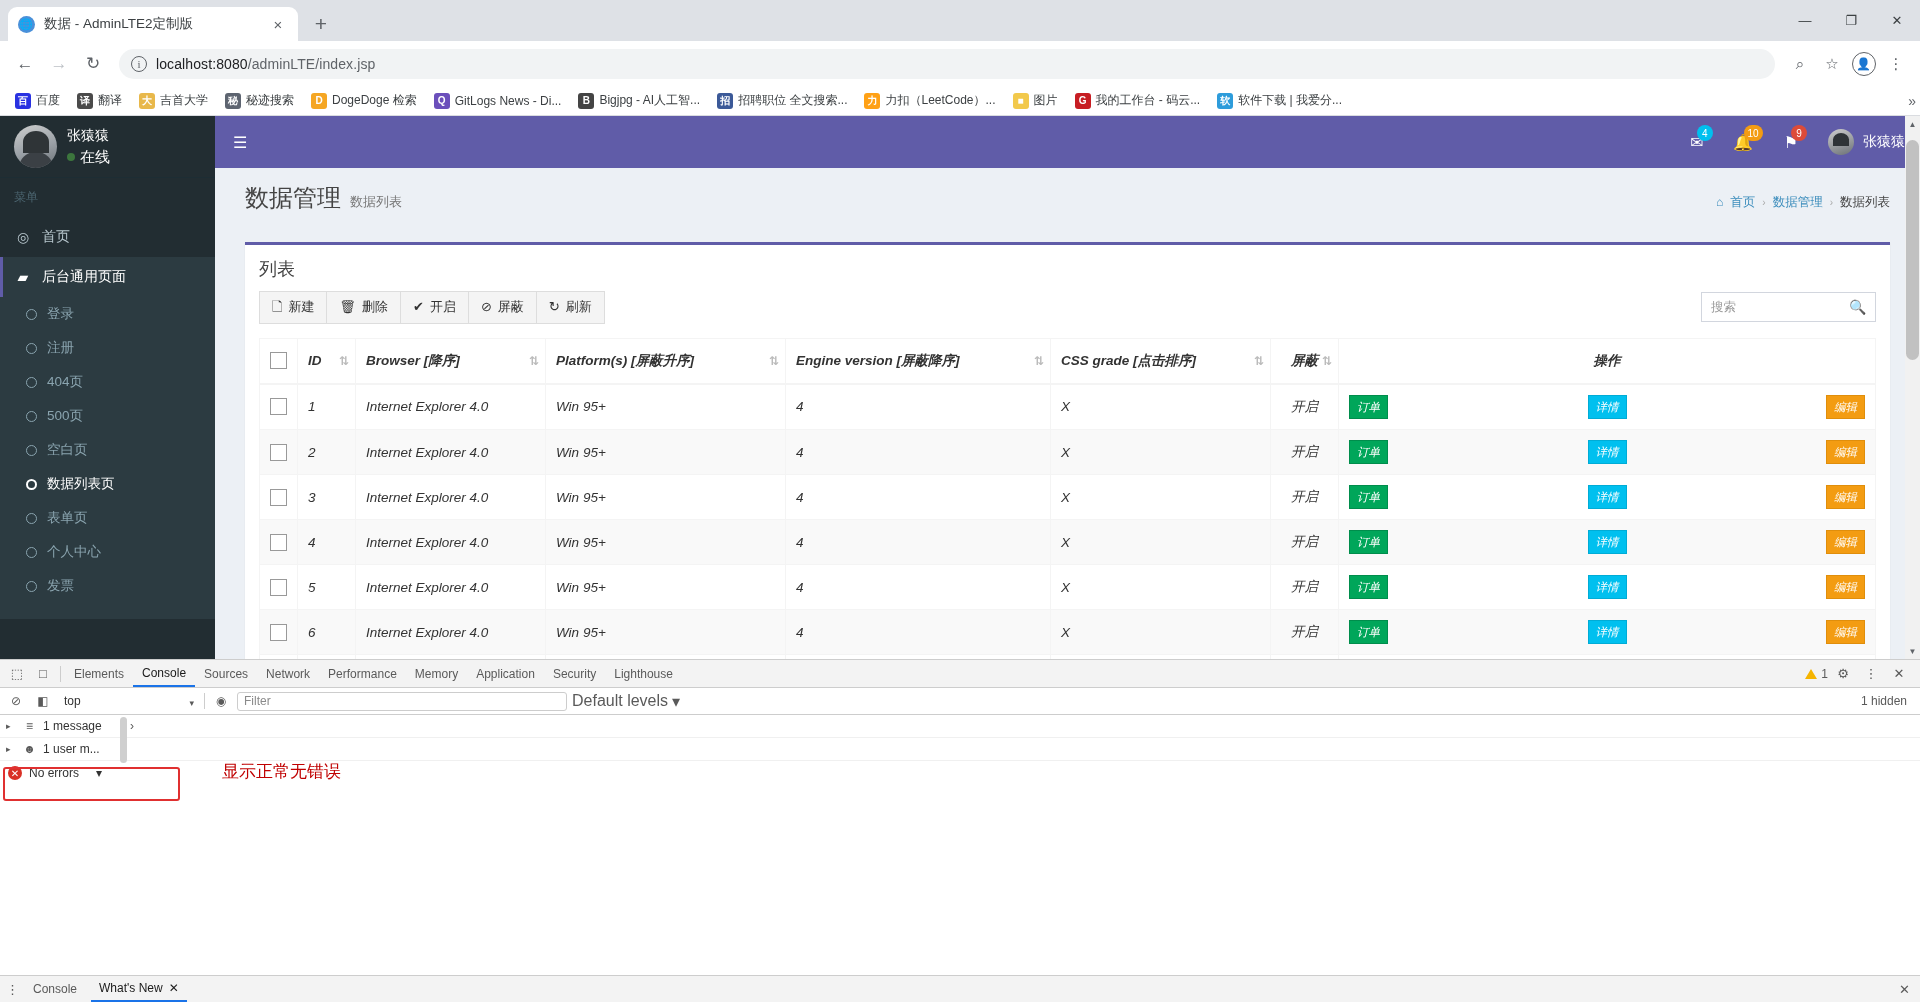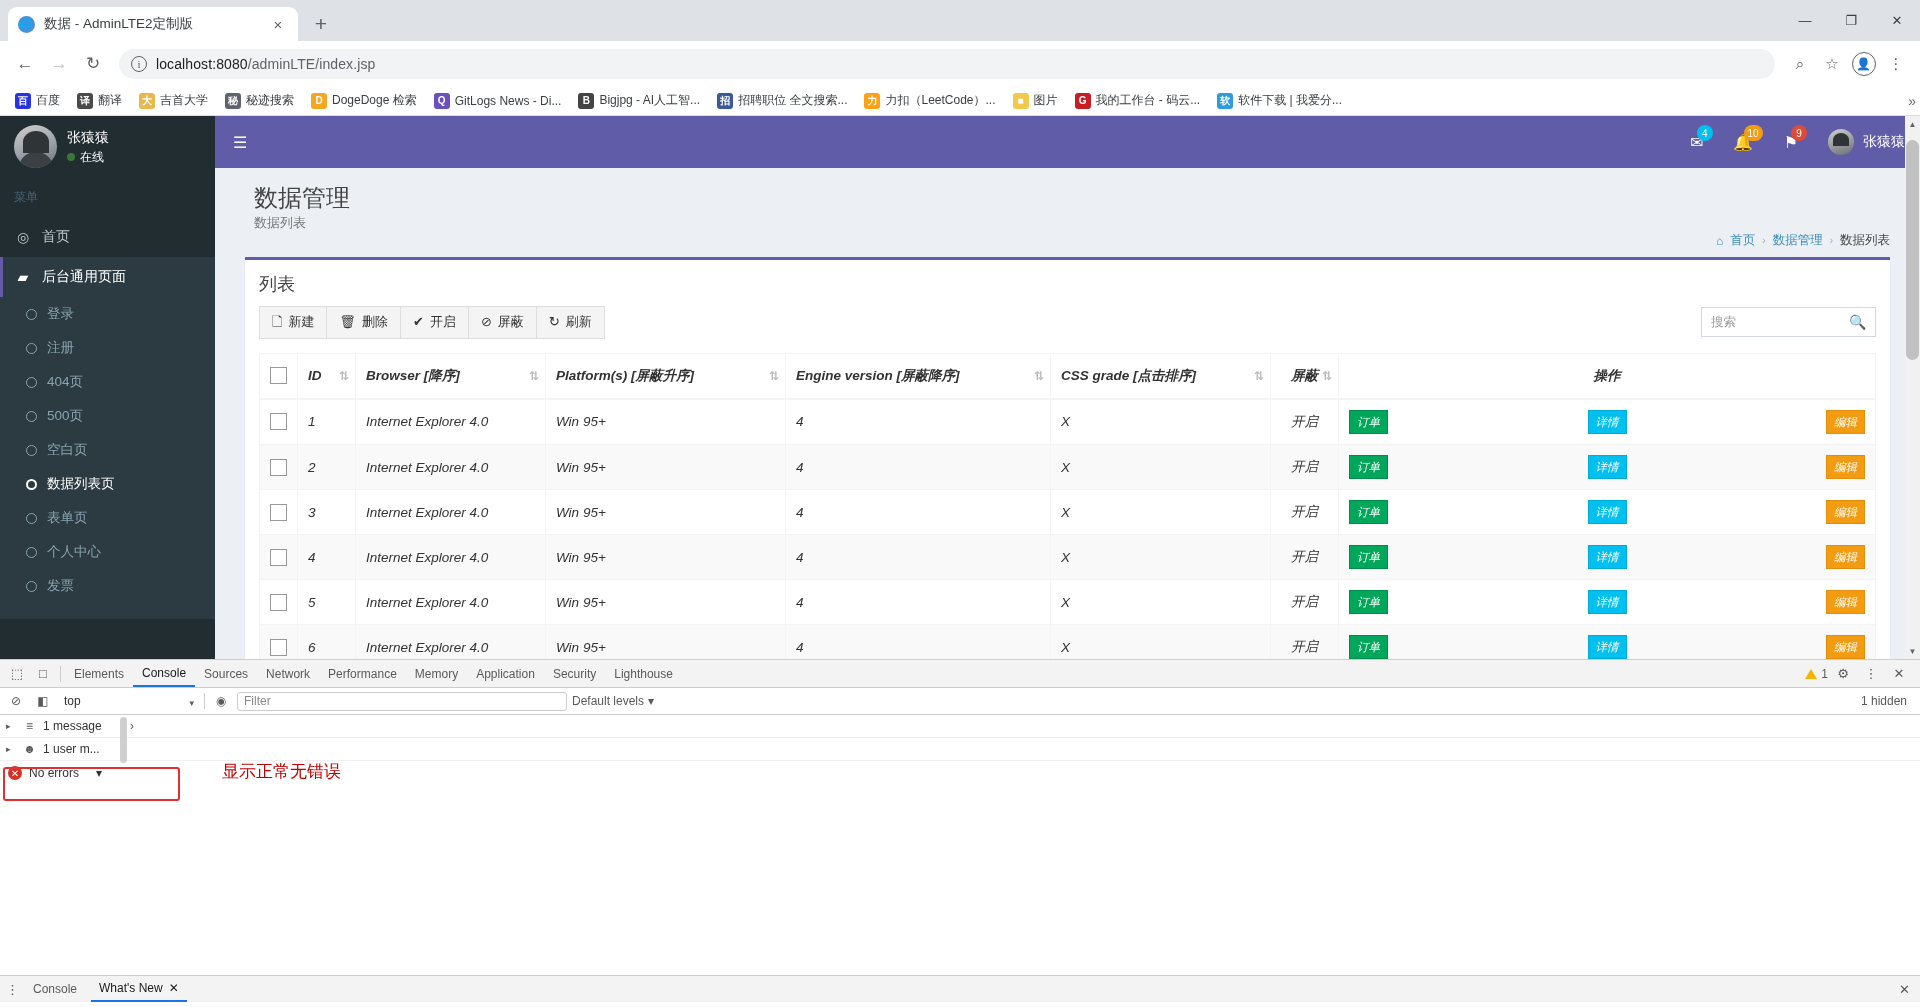--- a/index.html
+++ b/index.html
@@ -100,21 +100,21 @@
                border-bottom: 1px solid #1d2d34; }
   .user-av { width: 43px; height: 43px; border-radius: 50%; flex: none;
              background: linear-gradient(160deg,#cfcfcf 0%,#9aa0a6 55%,#6b7176 100%);
              position: relative; overflow: hidden; }
   .user-av::after{content:"";position:absolute;width:26px;height:22px;background:#2f3437;
              border-radius:50% 50% 0 0;left:9px;top:6px;}
   .user-av::before{content:"";position:absolute;width:34px;height:16px;background:#3b4045;
              border-radius:17px 17px 0 0;left:5px;bottom:0;}
   .user-info { line-height: 1.5; }
   .user-name { color: #fff; font-size: 14px; }
-  .user-status { color: #fff; font-size: 12px; display: flex; align-items: center; gap: 5px; }
+  .user-status { color: #fff; font-size: 15px; display: flex; align-items: center; gap: 5px; }
   .dot { width: 8px; height: 8px; border-radius: 50%; background: #3c763d; display: inline-block; }
   .menu-hdr { color: #4b646f; font-size: 12px; padding: 11px 14px; background: #222d32; }
 
   .mi { display: flex; align-items: center; gap: 10px; padding: 11px 14px;
         color: #b8c7ce; font-size: 14px; position: relative; }
   .mi.active { background: #2c3b41; color: #fff; border-left: 3px solid #605ca8; padding-left: 11px; }
   .mi .mi-ico { width: 18px; text-align: center; font-size: 14px; flex: none; }
   .mi .caret { margin-left: auto; font-size: 11px; }
   .submenu { background: #2c3b41; }
   .smi { display: flex; align-items: center; gap: 10px; padding: 8px 14px 8px 26px;
@@ -137,21 +137,21 @@
   .badge.aqua { background: #00c0ef; }
   .badge.yellow { background: #f39c12; }
   .badge.red { background: #dd4b39; }
   .tn-user { display: flex; align-items: center; gap: 9px; padding: 0 15px;
              height: 52px; color: #fff; font-size: 14px; }
   .tn-av { width: 26px; height: 26px; border-radius: 50%;
            background: linear-gradient(160deg,#cfcfcf,#6b7176); position:relative; overflow:hidden;}
   .tn-av::after{content:"";position:absolute;width:16px;height:13px;background:#2f3437;
            border-radius:50% 50% 0 0;left:5px;top:4px;}
 
-  .page-hd { padding: 14px 30px 8px; display: flex; align-items: baseline; flex-direction: column; }
+  .page-hd { padding: 14px 30px 28px; display: flex; align-items: baseline; }
   .page-title { font-size: 24px; color: #444; font-weight: normal; }
   .page-sub { font-size: 13px; color: #777; margin-left: 9px; }
   .breadcrumb { margin-left: auto; font-size: 12.5px; color: #444; display: flex;
                 align-items: center; gap: 7px; }
   .breadcrumb .sep { color: #aaa; font-size: 10px; }
   .breadcrumb a { color: #3c8dbc; text-decoration: none; }
   .breadcrumb .home-ico { color: #3c8dbc; font-size: 12px; }
 
   .box { background: #fff; margin: 0 30px; border-top: 3px solid #605ca8;
          box-shadow: 0 1px 1px rgba(0,0,0,.1); }
@@ -225,21 +225,21 @@
   .dtb-ico { width: 22px; height: 22px; display: flex; align-items: center;
              justify-content: center; color: #5a5a5a; font-size: 12px; }
   .ctx-sel { display: flex; align-items: flex-end; gap: 1px; font-size: 12px; color: #333;
              border: 1px solid transparent; padding: 2px 4px; min-width: 140px; }
   .ctx-sel .car { margin-left: auto; font-size: 9px; color: #5a5a5a; }
   .vdiv { width: 1px; height: 16px; background: #cdcdcd; }
   .filterbox { width: 330px; height: 19px; border: 1px solid #cdcdcd; border-radius: 3px;
                font-size: 12px; color: #333; padding: 0 6px; outline:none;
                font-family:"Liberation Sans",sans-serif; }
   .filterbox::placeholder { color: #8a8a8a; }
-  .levels { font-size: 12px; color: #5a5a5a; display:flex; align-items:center; gap:4px; }
+  .levels { font-size: 16px; color: #5a5a5a; display:flex; align-items:center; gap:4px; }
   .hidden-chip { margin-left: auto; font-size: 12px; color: #5a5a5a; padding-right: 8px; }
 
   .dt-console { flex: 1; position: relative; overflow: hidden; background:#fff; }
   .cgroup { display: flex; align-items: center; gap: 7px; padding: 4px 6px;
             font-size: 12px; color: #333; border-bottom: 1px solid #f0f0f0; }
   .cgroup .tri { color: #5a5a5a; font-size: 9px; width: 10px; }
   .cgroup .gi { color: #5a5a5a; font-size: 12px; width: 13px; text-align:center; }
   .err-row { display: flex; align-items: center; gap: 7px; padding: 5px 8px;
              font-size: 12px; color: #333; }
   .err-x { width: 14px; height: 14px; border-radius: 50%; background: #d93025;

